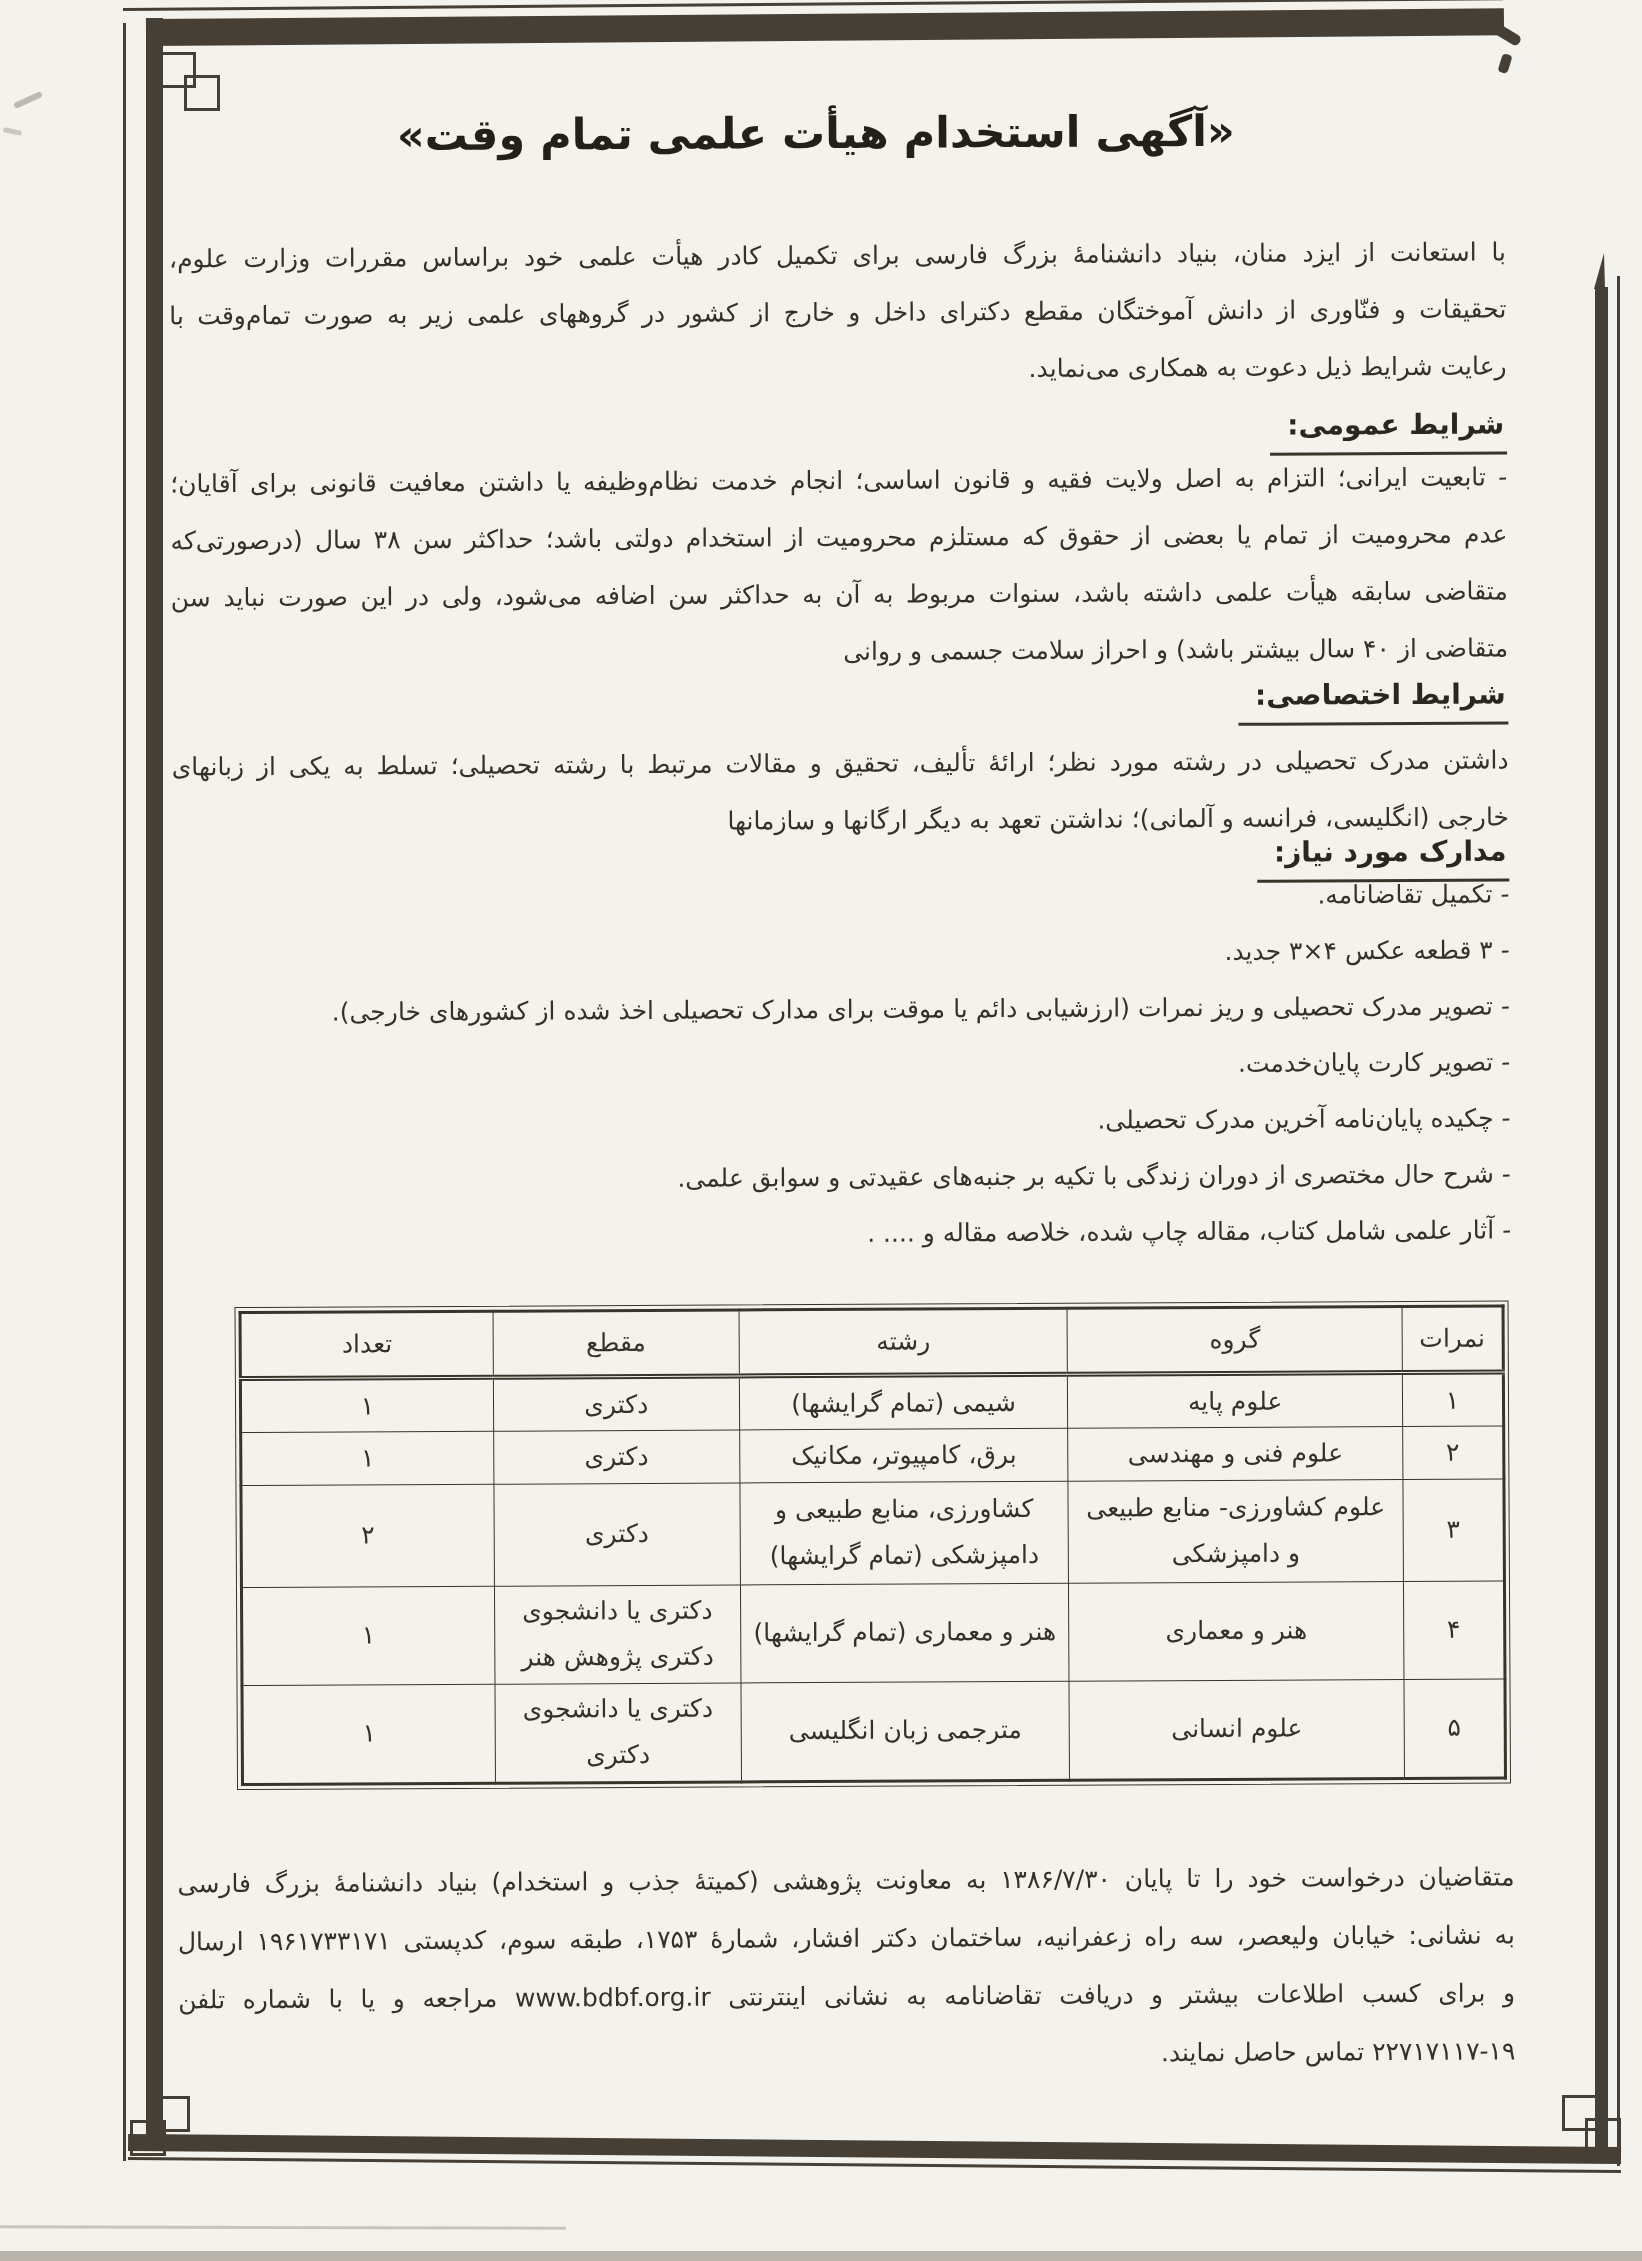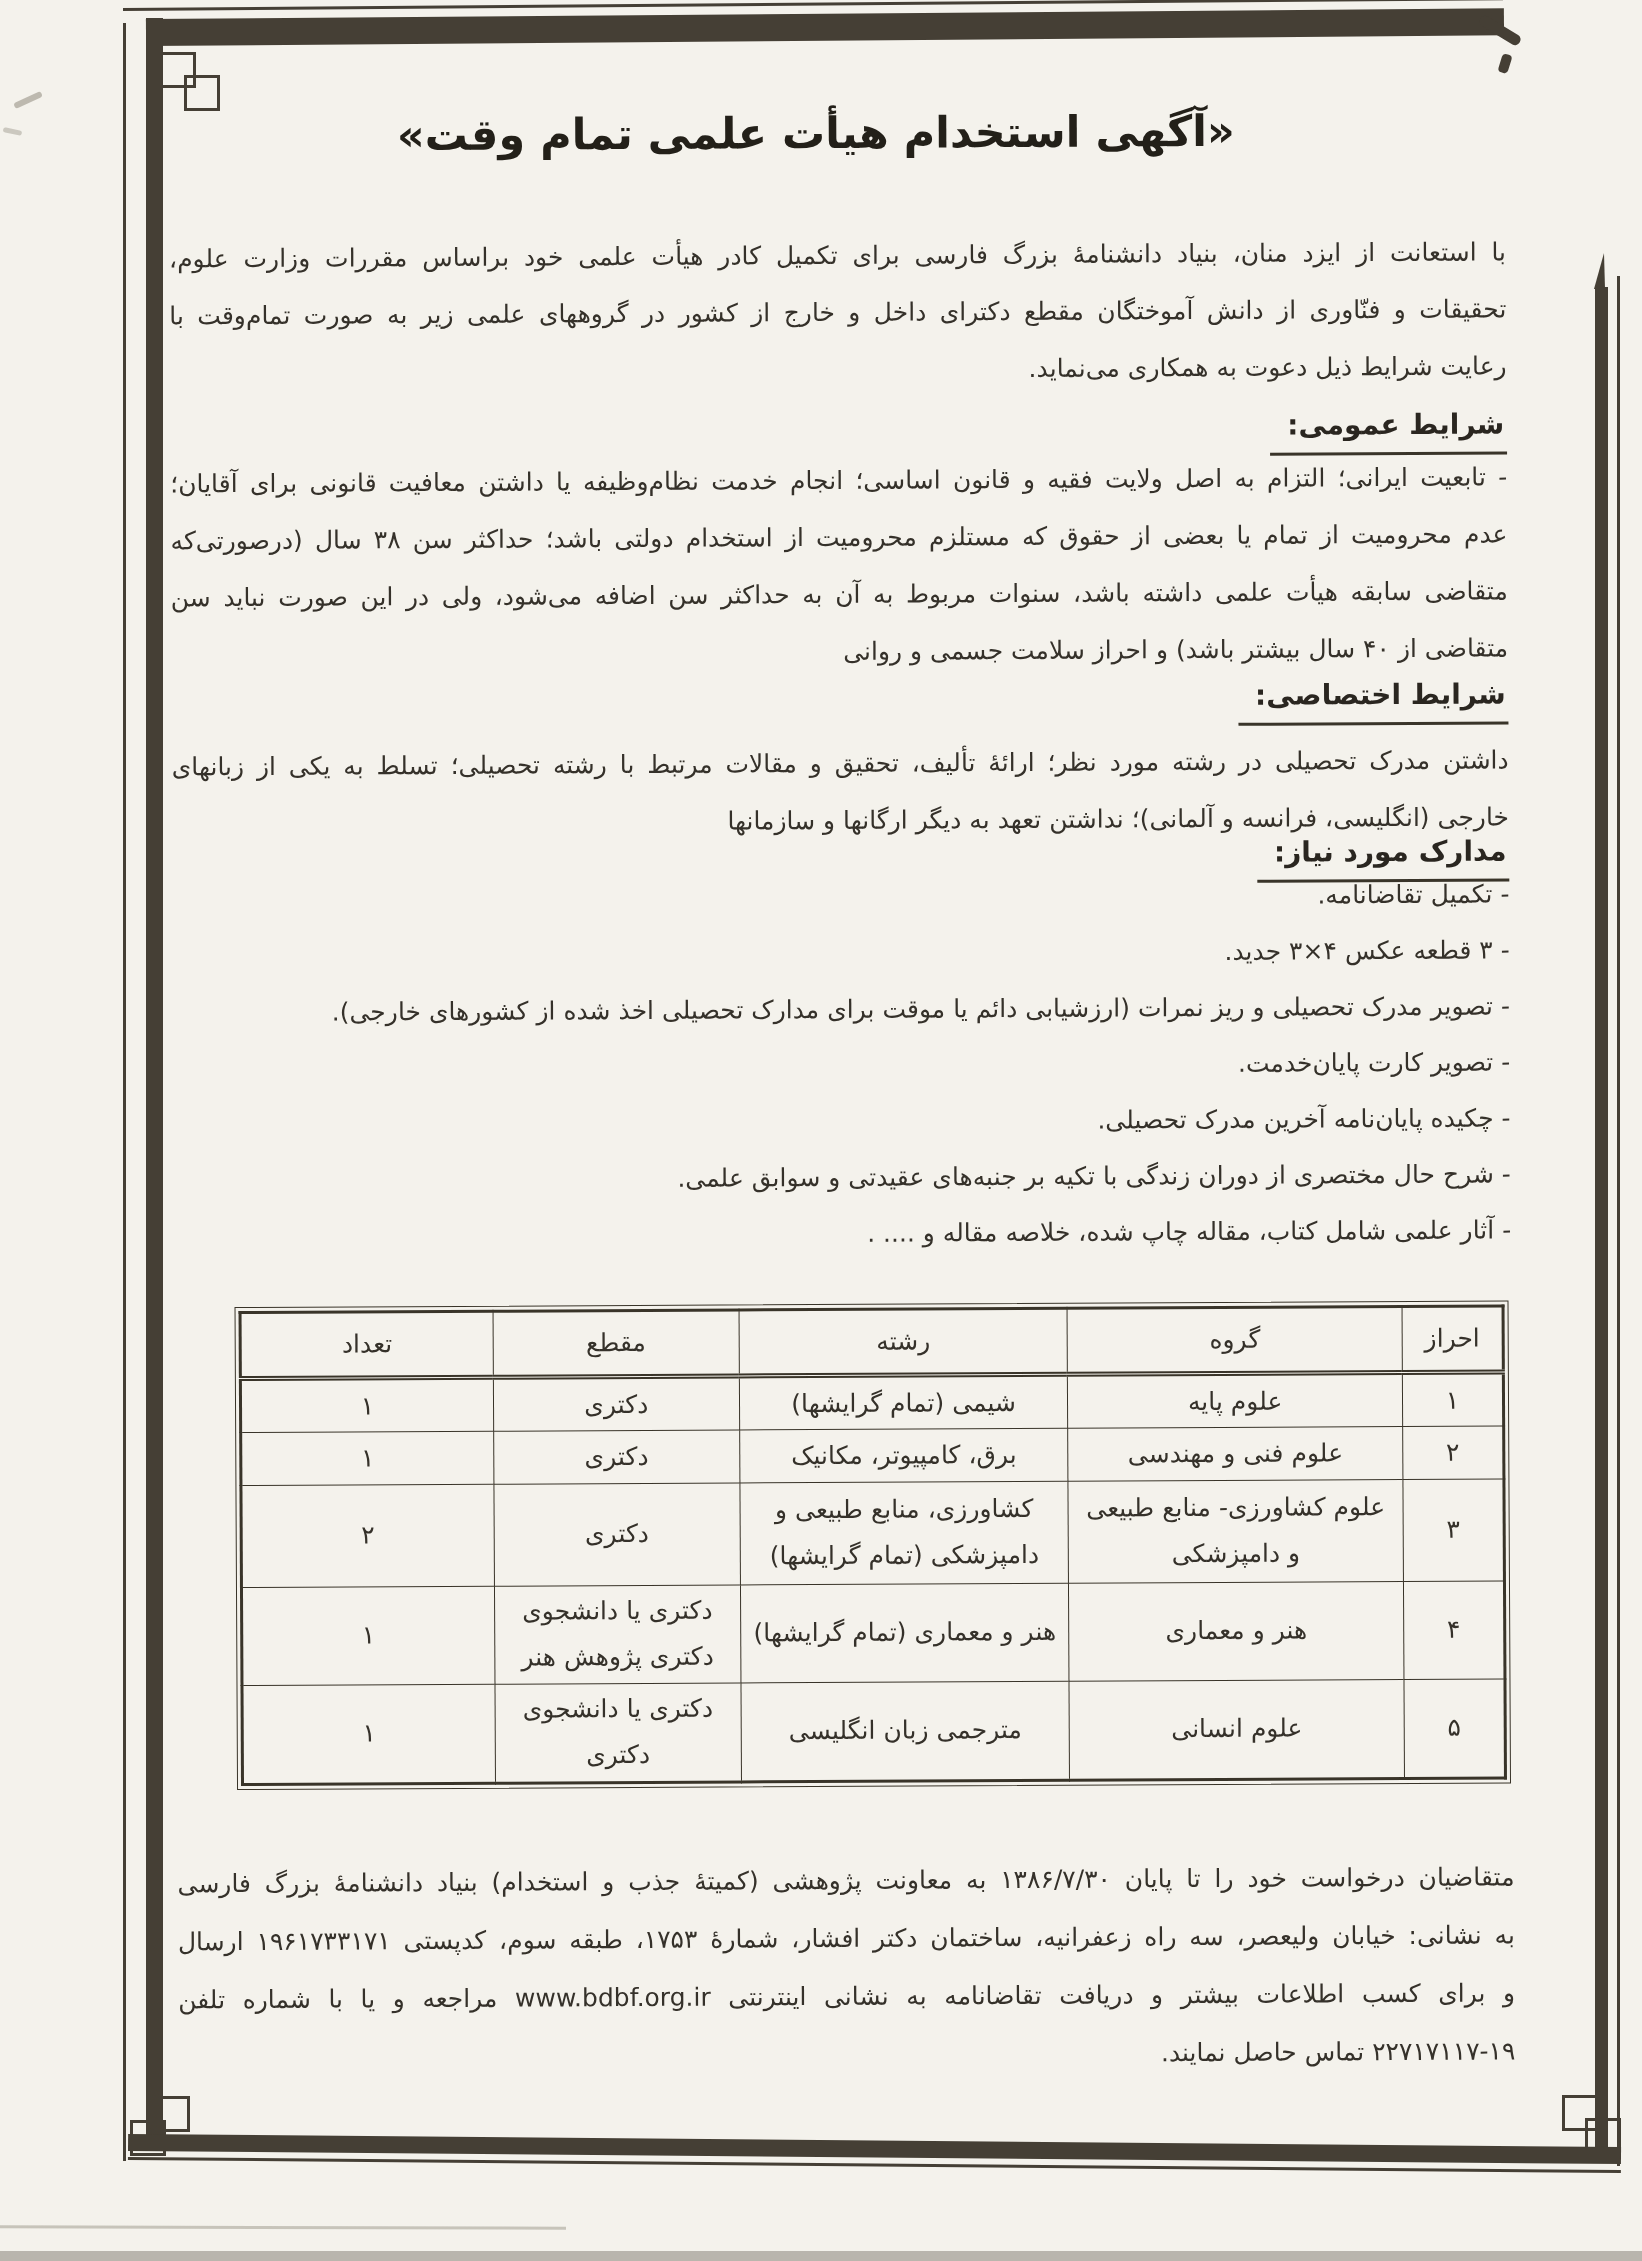--- a/index.html
+++ b/index.html
@@ -157,21 +157,21 @@
       <table>
         <colgroup>
           <col style="width:8%;">
             <col style="width:26.5%;">
             <col style="width:26%;">
           <col style="width:19.5%;">
             <col style="width:20%;">
         </colgroup>
         <thead>
           <tr>
-            <th>احراز</th>
+            <th>نمرات</th>
             <th>گروه</th>
             <th>رشته</th>
             <th>مقطع</th>
             <th>تعداد</th>
           </tr>
         </thead>
         <tbody>
             <tr>
               <td>۱</td>
               <td>علوم پایه</td>

